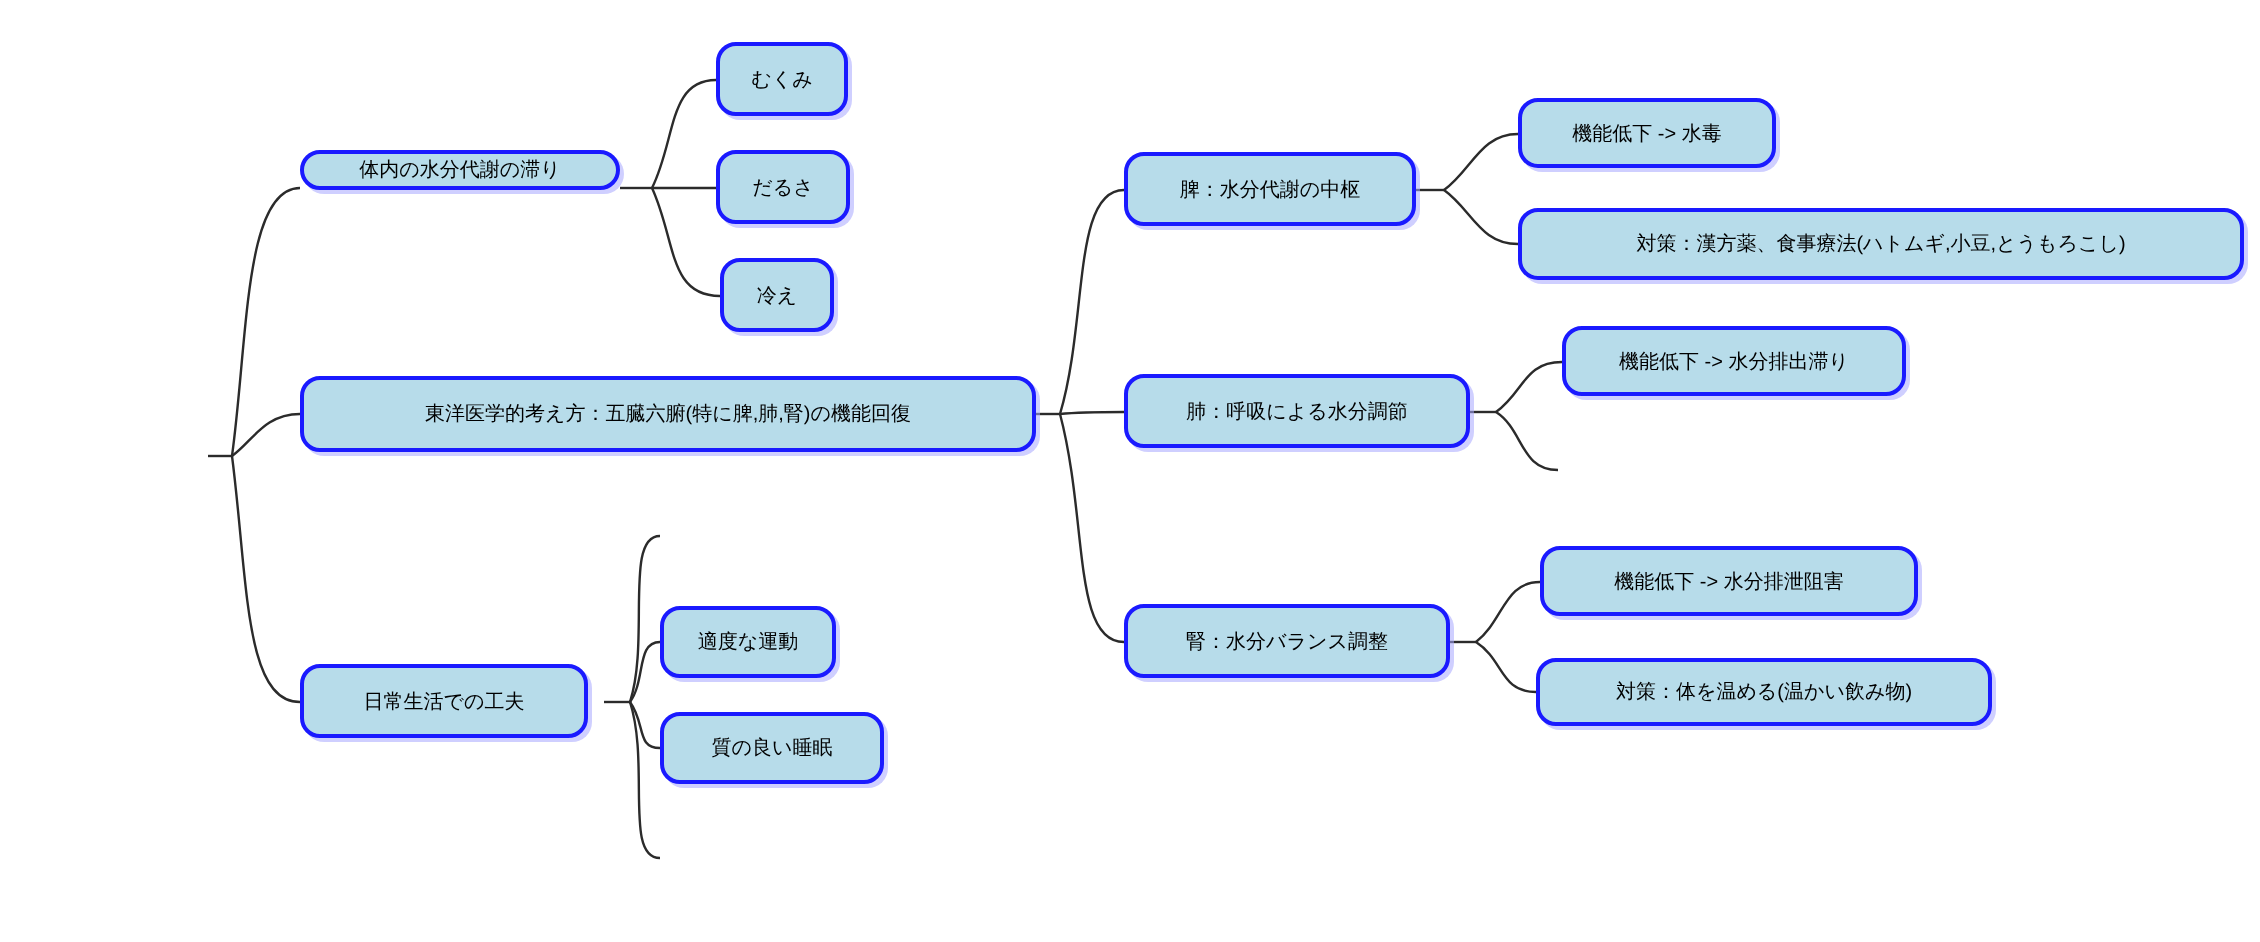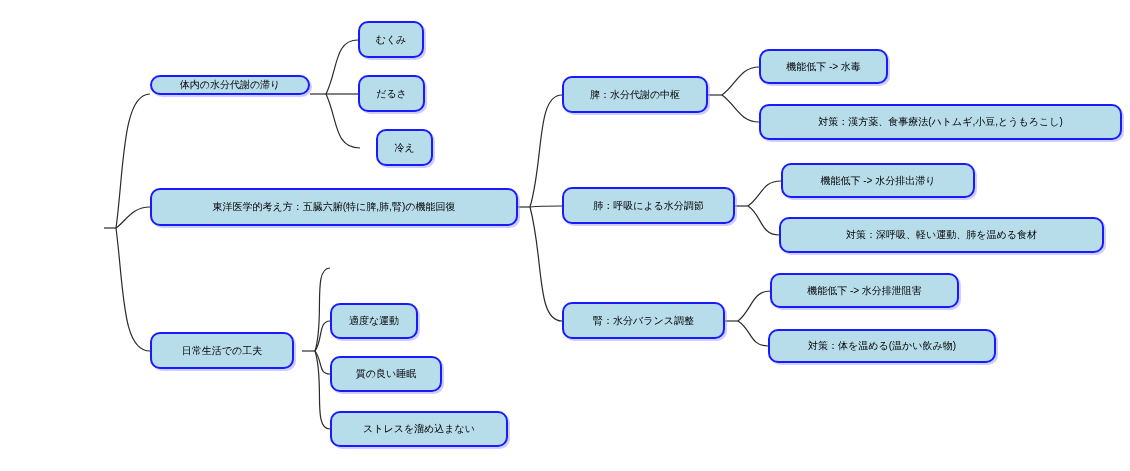--- a/index.html
+++ b/index.html
@@ -81,34 +81,32 @@
     <path d="M315,351 C325,320 312,268 330,268"></path>
     <path d="M315,351 C323,340 318,321 330,321"></path>
     <path d="M315,351 C323,362 318,374 330,374"></path>
     <path d="M315,351 C325,382 312,429 330,429"></path>
   </svg>
 
 
   <div class="node" style="left:150px;top:75px;width:160px;height:20px">体内の水分代謝の滞り</div>
   <div class="node" style="left:358px;top:21px;width:66px;height:37px">むくみ</div>
   <div class="node" style="left:358px;top:75px;width:67px;height:37px">だるさ</div>
-  <div class="node" style="left:376px;top:129px;width:57px;height:37px">冷え</div>
+  <div class="node" style="left:360px;top:129px;width:57px;height:37px">冷え</div>
 
   <div class="node" style="left:150px;top:188px;width:368px;height:38px">東洋医学的考え方：五臓六腑(特に脾,肺,腎)の機能回復</div>
 
   <div class="node" style="left:562px;top:76px;width:146px;height:37px">脾：水分代謝の中枢</div>
   <div class="node" style="left:759px;top:49px;width:129px;height:35px">機能低下 -&gt; 水毒</div>
   <div class="node" style="left:759px;top:104px;width:363px;height:36px">対策：漢方薬、食事療法(ハトムギ,小豆,とうもろこし)</div>
 
   <div class="node" style="left:562px;top:187px;width:173px;height:37px">肺：呼吸による水分調節</div>
-  <div class="node" style="left:781px;top:163px;width:194px;height:35px">機能低下 -&gt; 水分排出滞り</div>
-  <div class="node" style="left:779px;top:217px;width:325px;height:36px">対策：深呼吸、軽い運動、肺を温める食材</div>
+  <div class="node" style="left:781px;top:163px;width:172px;height:35px">機能低下 -&gt; 水分排出滞り</div>
 
   <div class="node" style="left:562px;top:302px;width:163px;height:37px">腎：水分バランス調整</div>
   <div class="node" style="left:770px;top:273px;width:189px;height:35px">機能低下 -&gt; 水分排泄阻害</div>
   <div class="node" style="left:768px;top:329px;width:228px;height:34px">対策：体を温める(温かい飲み物)</div>
 
   <div class="node" style="left:150px;top:332px;width:144px;height:37px">日常生活での工夫</div>
   <div class="node" style="left:330px;top:303px;width:88px;height:36px">適度な運動</div>
   <div class="node" style="left:330px;top:356px;width:112px;height:36px">質の良い睡眠</div>
-  <div class="node" style="left:330px;top:411px;width:178px;height:36px">ストレスを溜め込まない</div>
 
 </div>
 
 </body></html>

